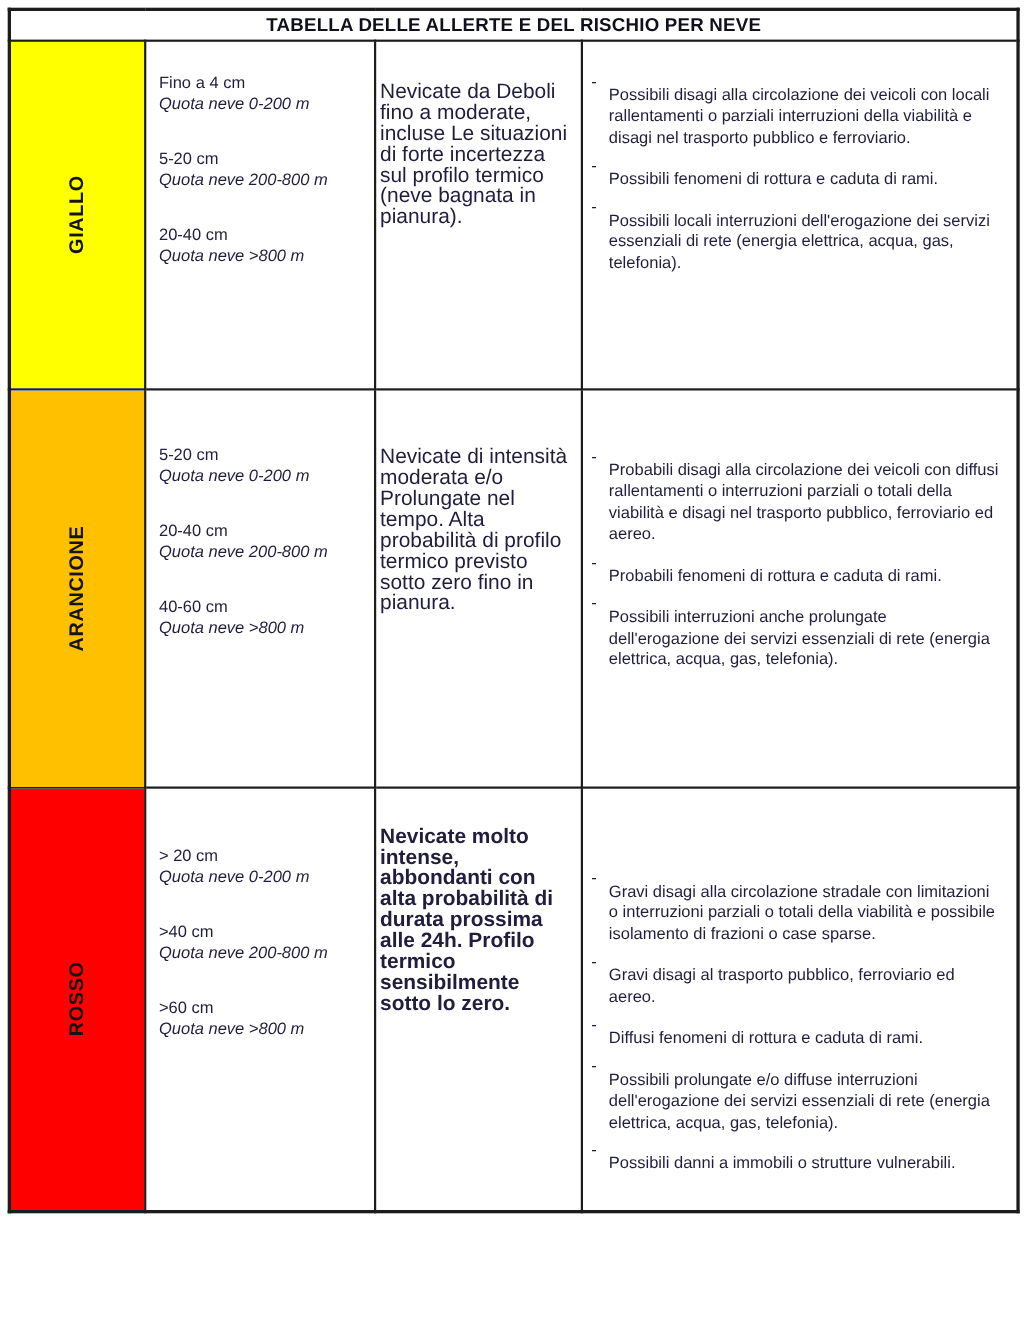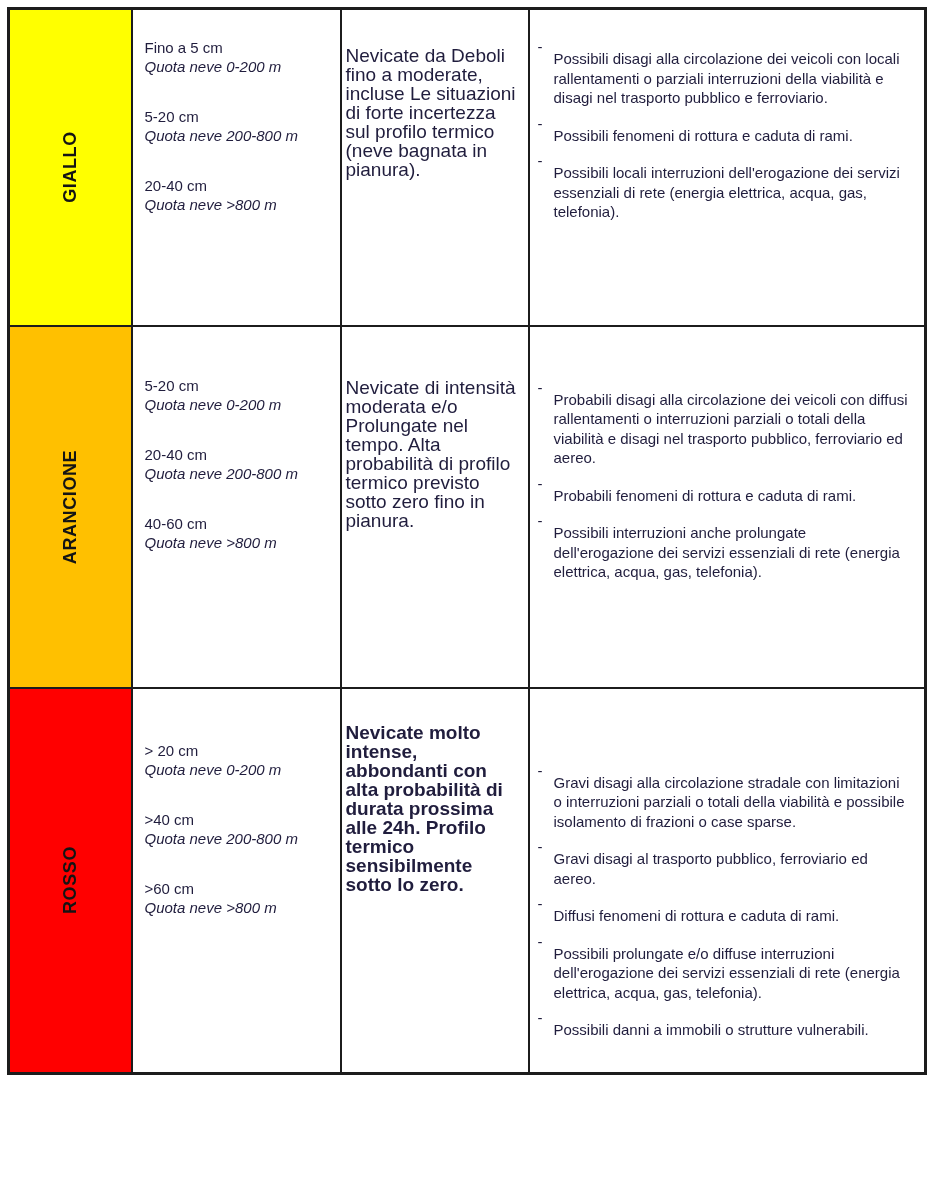--- a/index.html
+++ b/index.html
@@ -118,29 +118,32 @@
 <div class="table-wrap">
   <table class="alert-table">
     <colgroup>
       <col style="width:123px">
       <col style="width:209px">
       <col style="width:188px">
       <col style="width:397px">
     </colgroup>
 
     <tbody>
+        <tr class="title-row">
+      <td colspan="4">TABELLA DELLE ALLERTE E DEL RISCHIO PER NEVE</td>
+    </tr>
 
 
     <tr class="r1">
       <td class="color-cell" style="background-color: rgb(255, 255, 0);">
         <span class="vlabel">GIALLO</span>
       </td>
       <td class="soglie">
         <div class="sgroup">
-          <div>Fino a 5 cm</div>
+          <div>Fino a 4 cm</div>
           <div class="squota">Quota neve 0-200 m</div>
         </div>
         <div class="sgroup">
           <div>5-20 cm</div>
           <div class="squota">Quota neve 200-800 m</div>
         </div>
         <div class="sgroup">
           <div>20-40 cm</div>
           <div class="squota">Quota neve &gt;800 m</div>
         </div>

